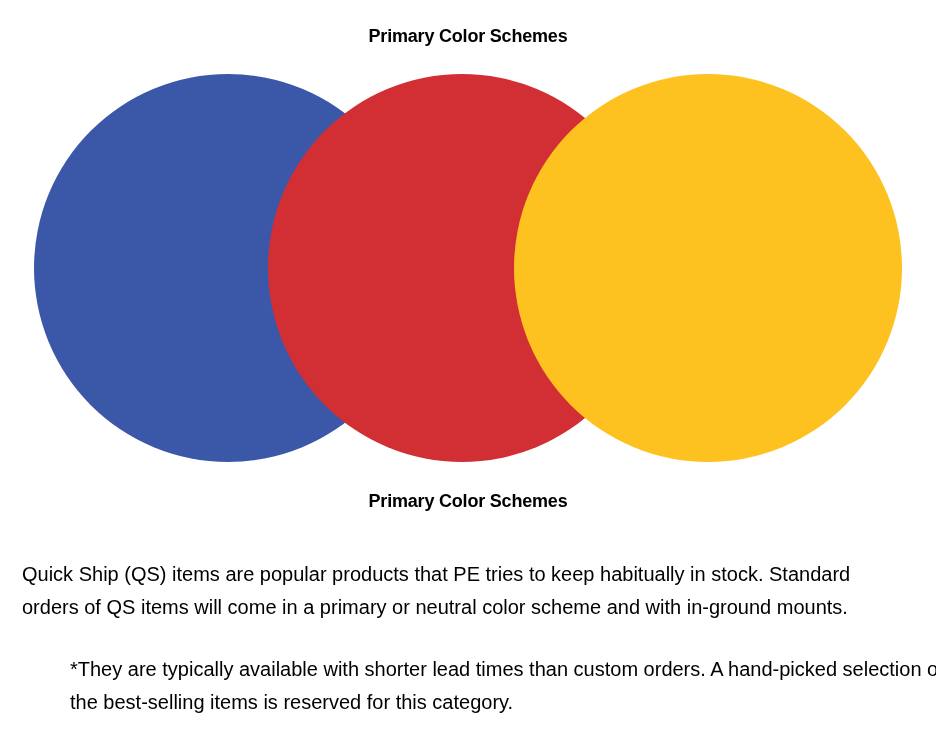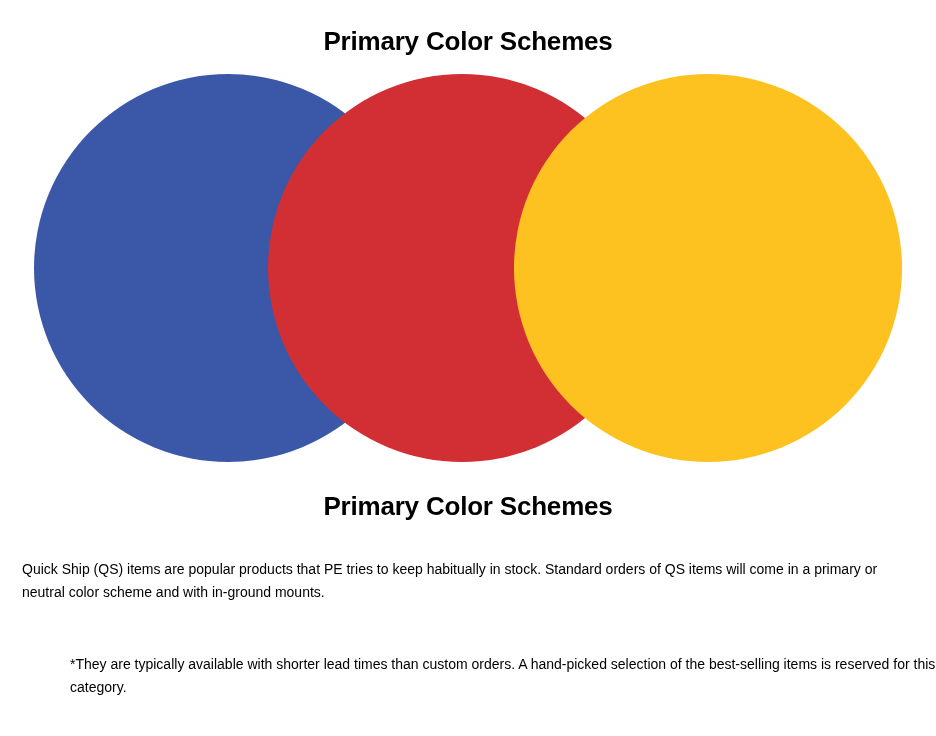--- a/index.html
+++ b/index.html
@@ -21,21 +21,21 @@
     width: 936px;
     height: 736px;
     background: #ffffff;
   }
   .title {
     position: absolute;
     left: 0;
     width: 936px;
     text-align: center;
     font-weight: bold;
-    font-size: 26px;
+    font-size: 18px;
     letter-spacing: -0.2px;
     color: #000000;
     white-space: nowrap;
   }
   #title-top {
     top: 26px;
   }
   #title-bottom {
     top: 491px;
   }
@@ -43,22 +43,22 @@
     position: absolute;
     left: 0;
     top: 0;
     width: 936px;
     height: 500px;
   }
   .body-text {
     position: absolute;
     left: 22px;
     width: 888px;
-    font-size: 14px;
-    line-height: 23px;
+    font-size: 20px;
+    line-height: 33px;
     color: #000000;
     text-align: left;
   }
   #paragraph-1 {
     top: 558px;
   }
   #paragraph-2 {
     top: 653px;
     margin-left: 48px;
   }

